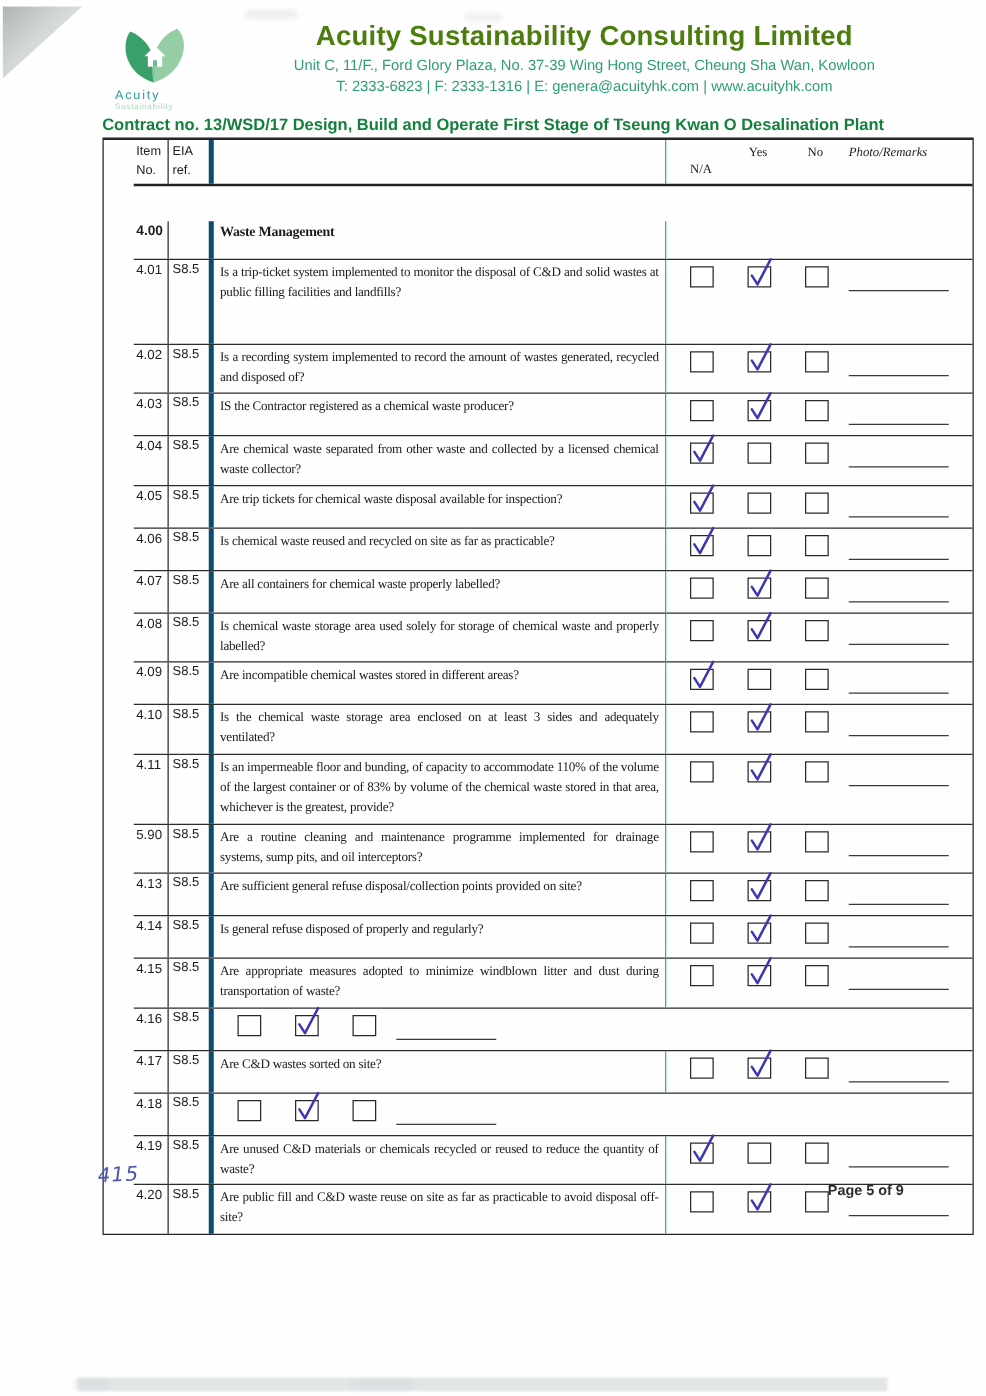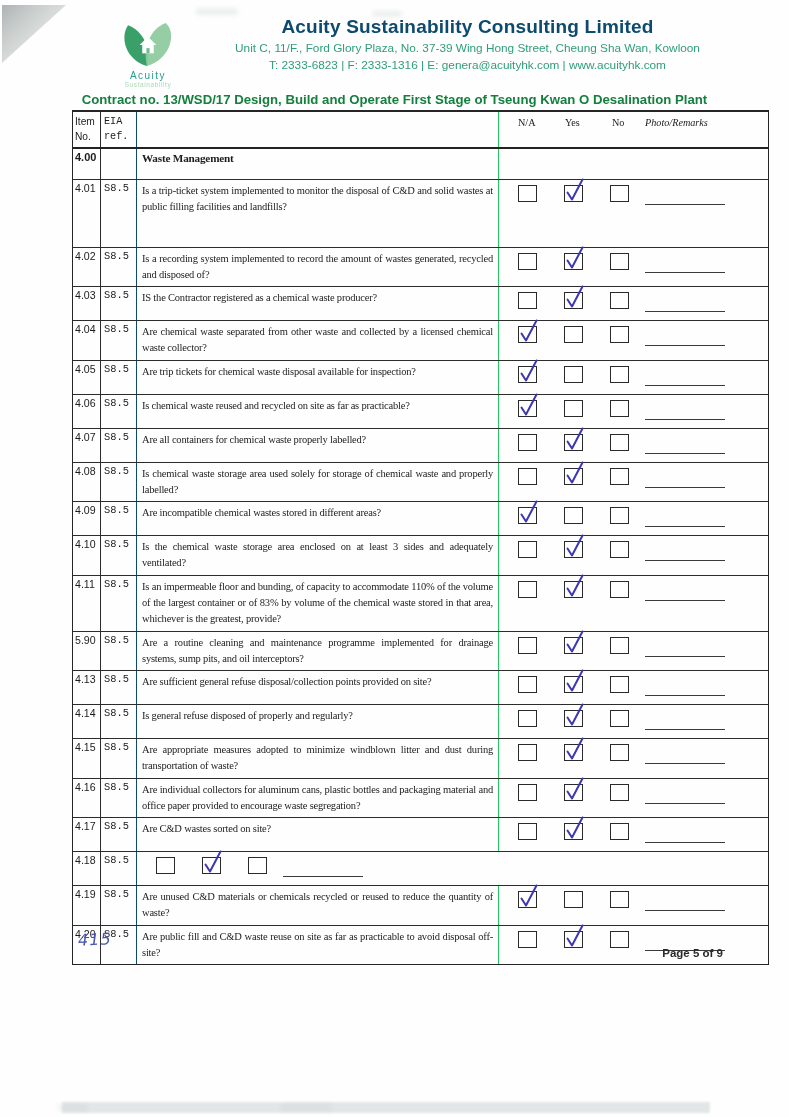--- a/index.html
+++ b/index.html
@@ -9,55 +9,55 @@
   
   .corner-fold{position:absolute;left:2px;top:5px;width:64px;height:58px;
       background:linear-gradient(135deg,#aeb4b4 0%,#cdd2d1 35%,#eef0ef 85%);
       clip-path:polygon(0 0,100% 0,0 100%);}
   .smudge{position:absolute;background:#eceeee;border-radius:4px;filter:blur(2px);}
   .bottom-bar{position:absolute;left:62px;top:1102px;width:648px;height:11px;
       background:#ced3d6;opacity:.55;filter:blur(1px);}
 
   
   .header{position:absolute;left:92px;top:16px;right:58px;display:flex;align-items:flex-start;}
-  .logo{width:112px;text-align:center;padding-top:6px;}
+  .logo{width:112px;text-align:left;padding-top:6px;}
   .logo-name{font-family:"Liberation Sans",sans-serif;font-size:10px;letter-spacing:1.5px;color:#2a9d8f;margin-top:-2px;}
   .logo-sub{font-family:"Liberation Sans",sans-serif;font-size:6.5px;letter-spacing:.6px;color:#a8d8b8;filter:blur(.4px);}
   .header-text{flex:1;text-align:center;font-family:"Liberation Sans",sans-serif;}
-  .company{font-size:19px;font-weight:bold;color:#0c4a6e;letter-spacing:.2px;}
+  .company{font-size:22px;font-weight:bold;color:#4d7c0f;letter-spacing:.2px;}
   .addr,.contact{font-size:11.8px;color:#2f9e78;margin-top:3px;}
   .contract{position:absolute;left:0;top:92px;width:100%;text-align:center;
       font-family:"Liberation Sans",sans-serif;font-weight:bold;font-size:13.2px;color:#15803d;}
 
   
-  .checklist-table{position:absolute;left:72px;top:110px;width:697px;
+  .checklist-table{position:absolute;left:82px;top:110px;width:697px;
       border:1.6px solid #252525;border-top-width:2.4px;box-sizing:border-box;
-      background:transparent;}
+      background:transparent;padding-left:24px;}
   .trow{display:flex;align-items:stretch;border-bottom:1.2px solid #2c2c2c;box-sizing:border-box;}
   .trow:last-child{border-bottom:none;}
   .cell{box-sizing:border-box;}
   .cell.item{width:28px;border-right:1px solid #2c2c2c;font-family:"Liberation Sans",sans-serif;
       font-size:10.6px;padding:2px 2px;}
-  .cell.eia{width:36px;border-right:1px solid #0c4a6e;font-family:Liberation Mono, monospace;
+  .cell.eia{width:36px;border-right:4px solid #0c4a6e;font-family:Liberation Sans, sans-serif;
       font-size:10.4px;padding:2px 3px;}
   .cell.q{width:362px;border-right:1px solid #22c55e;padding:3px 5px;font-size:10.5px;
       line-height:1.55;text-align:justify;letter-spacing:-.2px;}
   .cell.ans{flex:1;position:relative;min-height:30px;}
 
   .thead{border-bottom:2px solid #222;min-height:34px;}
   .thead .cell{font-size:10.2px;line-height:1.5;padding-top:2px;}
   .ans-head{position:relative;font-size:10.5px;}
   .ans-head span{position:absolute;top:3px;}
-  .lbl-na{left:19px;}
+  .lbl-na{left:19px;margin-top:13px;}
   .lbl-yes{left:66px;}
   .lbl-no{left:113px;}
   .lbl-remarks{left:146px;font-style:italic;}
 
   .section .cell{font-weight:bold;}
-  .section{min-height:17px;}
+  .section{min-height:17px;margin-top:28px;}
   .section .cell.q{font-size:11.2px;text-align:left;padding-top:1px;padding-bottom:1px;}
   .section .cell.item{font-size:11px;}
 
   #rows .trow{min-height:34px;}
   #rows .trow:first-child{min-height:68px;}
 
   .box{position:absolute;top:5px;width:17px;height:15px;border:1.6px solid #2a2a2a;background:#fff;}
   .box.na{left:19px;}
   .box.yes{left:65px;}
   .box.no{left:111px;}
@@ -365,21 +365,20 @@
               </svg>
             </span>
       <span class="box no"></span>
       <span class="remark-line"></span>
     </div>
   </div>
 
   <div class="trow">
     <div class="cell item">4.16</div>
     <div class="cell eia">S8.5</div>
-    <div class="cell q">Are individual collectors for aluminum cans, plastic bottles and packaging material and office paper provided to encourage waste segregation?</div>
     <div class="cell ans">
       <span class="box na"></span>
       <span class="box yes">
               <svg class="tick" viewBox="0 0 24 28">
   <path d="M4.5 16.5 L9 23.5 L19.5 3.5" fill="none" stroke="#3d37b2" stroke-width="2" stroke-linecap="round" stroke-linejoin="round"></path>
               </svg>
             </span>
       <span class="box no"></span>
       <span class="remark-line"></span>
     </div>

